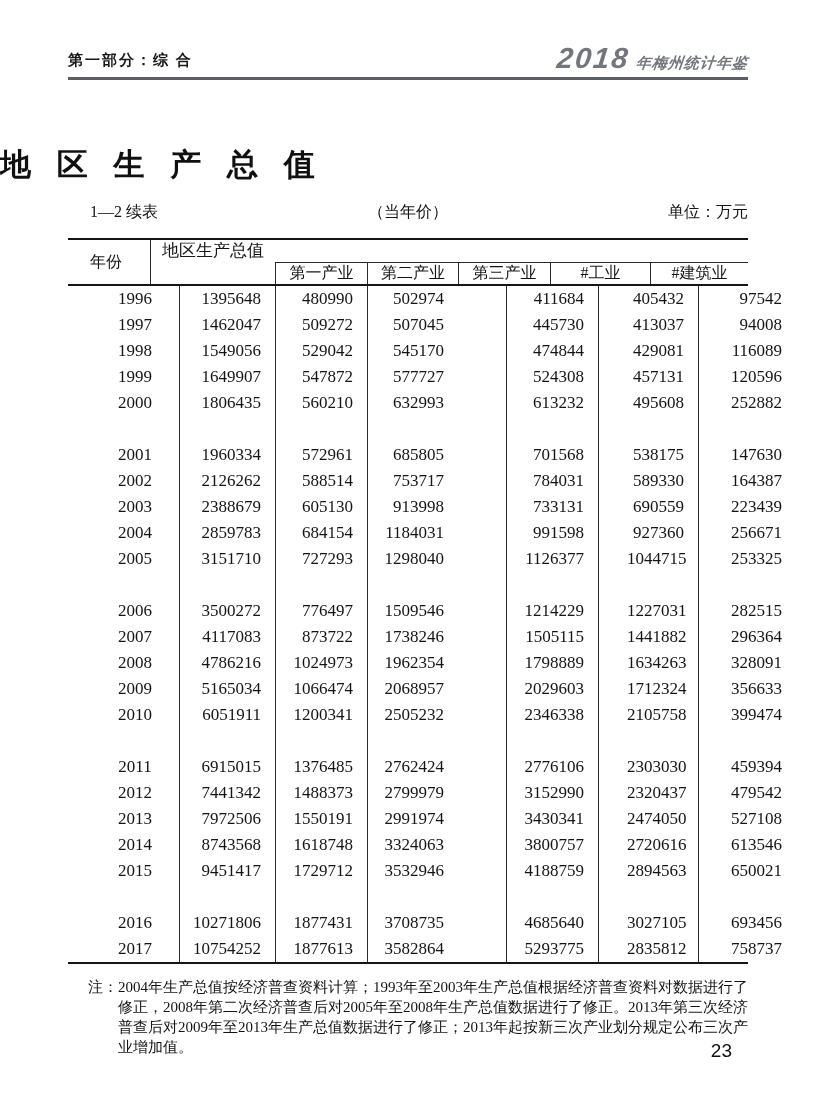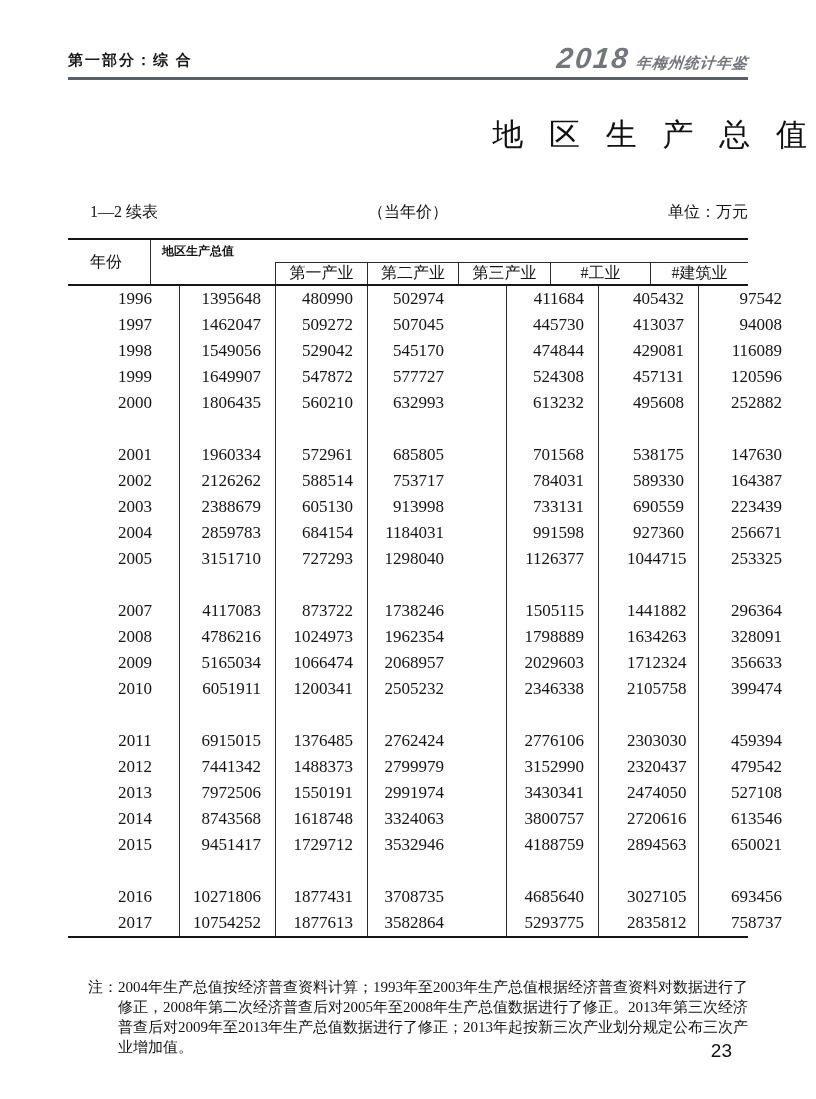--- a/index.html
+++ b/index.html
@@ -30,22 +30,22 @@
     font-size:29px; font-weight:900; font-style:italic; letter-spacing:2px;
     transform:skewX(-6deg); line-height:1;
   }
   .brand-name {
     font-size:15px; font-weight:bold; font-style:italic; letter-spacing:1px;
     margin-left:6px; transform:skewX(-6deg);
   }
 
   
   .doc-title {
-    position:absolute; left:0; top:114px; width:100%;
-    text-align:right; font-size:31px; font-weight:normal;
+    position:absolute; left:0; top:144px; width:100%;
+    text-align:left; font-size:31px; font-weight:bold;
     letter-spacing:9px; color:#101010;
   }
 
   
   .meta-row {
     position:absolute; left:68px; top:202px; width:680px; height:24px;
     font-size:16px;
   }
   .meta-left  { position:absolute; left:22px; top:0; }
   .meta-center{ position:absolute; left:50%; top:0; transform:translateX(-50%); }
@@ -66,21 +66,21 @@
     width:111px; box-sizing:border-box; flex:none;
     display:flex; align-items:center; justify-content:center;
     padding-left:23px;
   }
   .th-right {
     flex:1; display:flex; flex-direction:column;
     border-left:1px solid #2b2b2b; box-sizing:border-box;
   }
   .th-gdp {
     height:22px; line-height:22px; padding-left:11px;
-    font-size:12px; white-space:nowrap;font-weight:bold;
+    font-size:17px; white-space:nowrap;
   }
   .th-subs { flex:1; display:flex; }
   .th-sub-spacer { width:96px; flex:none; box-sizing:border-box; }
   .th-sub {
     flex:none; box-sizing:border-box;
     border-left:1px solid #2b2b2b; border-top:1px solid #2b2b2b;
     display:flex; align-items:center; justify-content:center;
     white-space:nowrap;
   }
   .th-sub.w2{ width:92px;margin-left:28px; } .th-sub.w3{ width:91px; } .th-sub.w4{ width:92px; }
@@ -258,20 +258,29 @@
         <div class="t-row">
           <div class="t-cell c0"></div>
           <div class="t-cell c1"></div>
           <div class="t-cell c2"></div>
           <div class="t-cell c3"></div>
           <div class="t-cell c4"></div>
           <div class="t-cell c5"></div>
           <div class="t-cell c6"></div>
         </div>
         <div class="t-row">
+          <div class="t-cell c0">2006</div>
+          <div class="t-cell c1">3500272</div>
+          <div class="t-cell c2">776497</div>
+          <div class="t-cell c3">1509546</div>
+          <div class="t-cell c4">1214229</div>
+          <div class="t-cell c5">1227031</div>
+          <div class="t-cell c6">282515</div>
+        </div>
+        <div class="t-row">
           <div class="t-cell c0">2007</div>
           <div class="t-cell c1">4117083</div>
           <div class="t-cell c2">873722</div>
           <div class="t-cell c3">1738246</div>
           <div class="t-cell c4">1505115</div>
           <div class="t-cell c5">1441882</div>
           <div class="t-cell c6">296364</div>
         </div>
         <div class="t-row">
           <div class="t-cell c0">2008</div>

